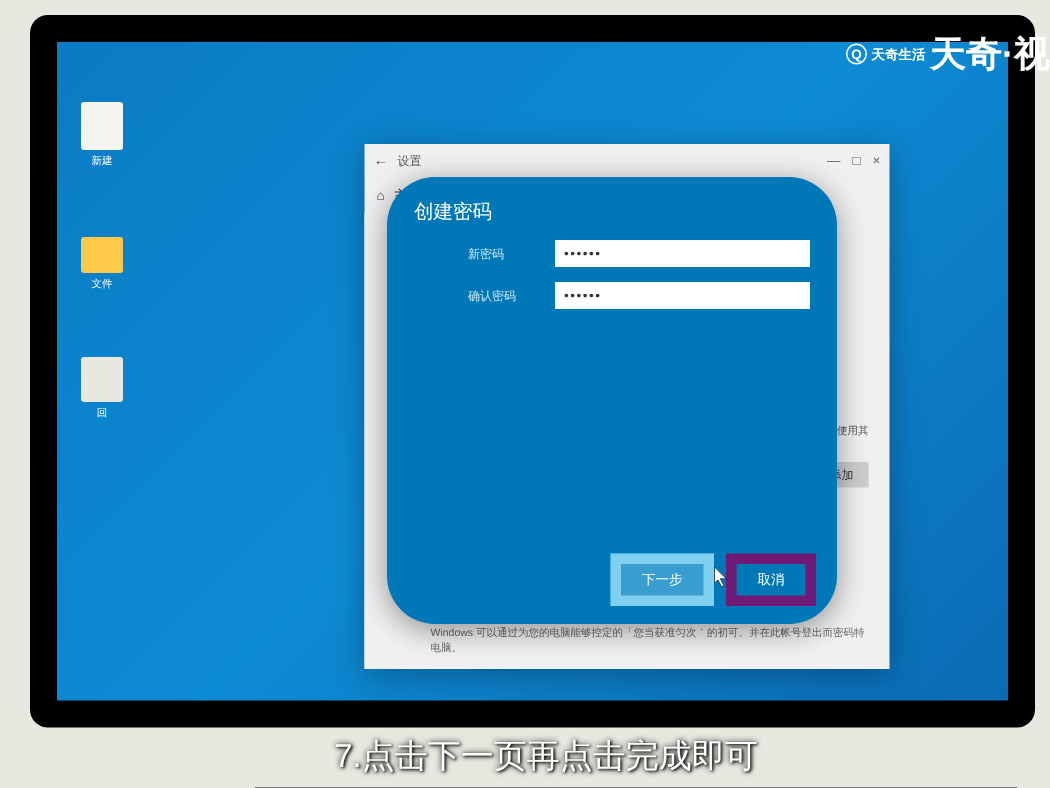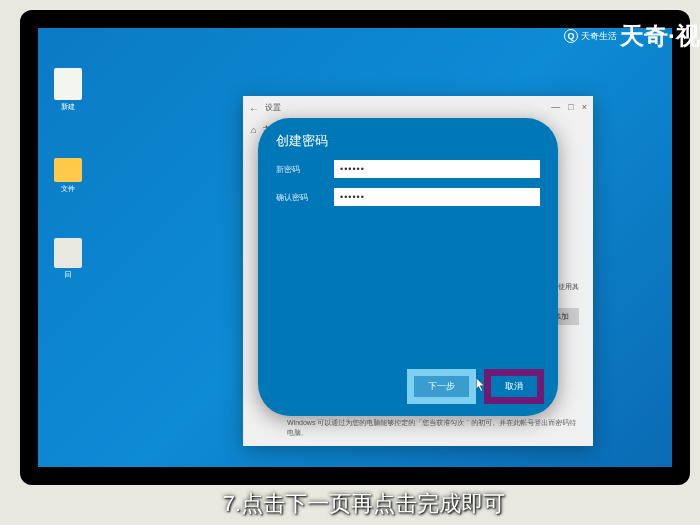--- a/index.html
+++ b/index.html
@@ -107,20 +107,21 @@
     }
     .pwd-title {
       font-size: 13px;
       padding: 14px 18px 10px;
     }
     .pwd-form { padding: 0 18px; }
     .pwd-row {
       display: flex;
       align-items: center;
       margin-bottom: 10px;
+      margin-left: 36px;
     }
     .pwd-label {
       width: 58px;
       font-size: 8px;
       color: #cde8f5;
     }
     .pwd-input {
       flex: 1;
       height: 18px;
       background: #fff;
@@ -164,21 +165,21 @@
       position: absolute;
       top: 20px; right: 0;
       color: #fff;
       font-size: 16px;
       font-weight: bold;
       display: flex;
       align-items: center;
       gap: 3px;
       z-index: 100;
     }
-    .watermark-tr .sub { font-size: 9px; display: block; font-weight: normal; }
+    .watermark-tr .sub { font-size: 9px; display: block; font-weight: bold; }
     .wm-icon { width: 14px; height: 14px; border: 1.5px solid #fff; border-radius: 50%; display: inline-flex; align-items: center; justify-content: center; font-size: 9px; }
     
     .subtitle-bar {
       position: absolute;
       bottom: 6px; left: 0; right: 0;
       text-align: center;
       font-size: 22px;
       color: #fff;
       text-shadow: 0 0 4px #000, 1px 1px 2px #000;
       z-index: 100;

